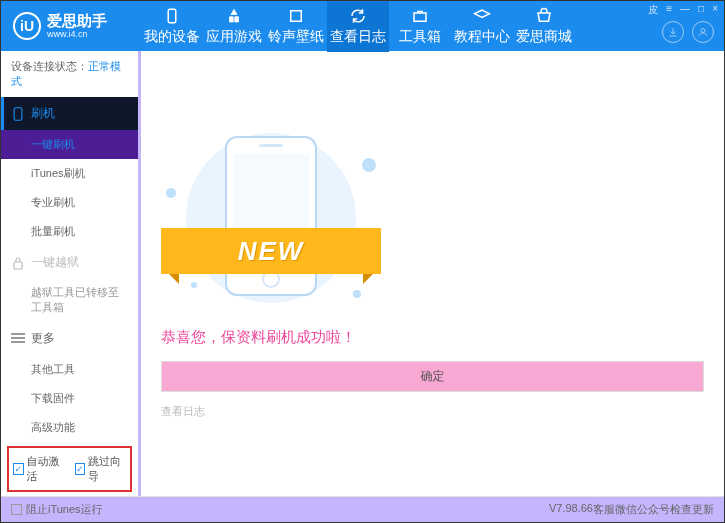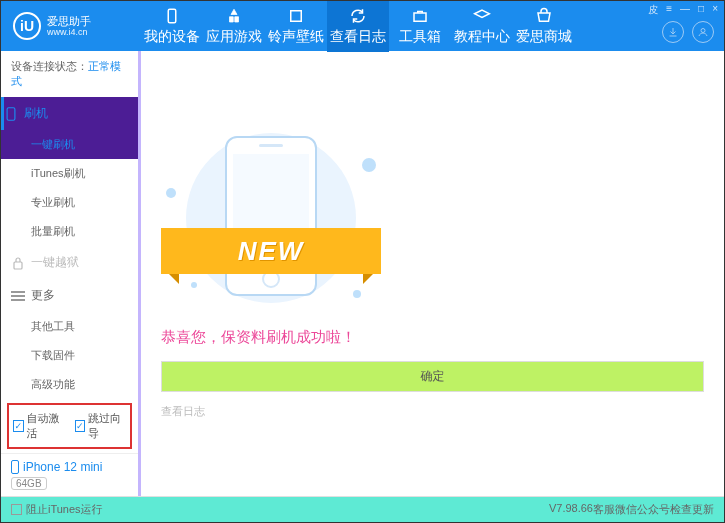--- a/index.html
+++ b/index.html
@@ -1,39 +1,39 @@
 <!DOCTYPE html>
 <html><head>
 <meta charset="utf-8">
 <style>
 *{margin:0;padding:0;box-sizing:border-box;font-family:"Microsoft YaHei",Arial,sans-serif}
 body{background:#fff;font-size:12px;color:#333}
 .window{width:725px;height:523px;border:1px solid #333;position:relative;overflow:hidden}
 .titlebar{height:50px;background:#1b8cee;display:flex;align-items:center;color:#fff;position:relative}
 .logo-area{display:flex;align-items:center;padding:0 12px;width:140px}
 .logo-icon{width:28px;height:28px;border:2px solid #fff;border-radius:50%;display:flex;align-items:center;justify-content:center;font-weight:bold;font-size:14px;margin-right:6px}
-.logo-text{font-size:11px;font-weight:normal;line-height:1.1}
+.logo-text{font-size:15px;font-weight:bold;line-height:1.1}
 .logo-sub{font-size:9px;opacity:.9}
 .nav{display:flex;flex:1}
 .nav-item{width:62px;text-align:center;padding:6px 0;cursor:pointer;font-size:14px}
 .nav-item.active{background:#0d75d4}
 .nav-icon{height:20px;display:flex;align-items:center;justify-content:center;margin-bottom:2px}
 .nav-icon svg{width:18px;height:18px;fill:#fff;stroke:#fff}
 .win-controls{position:absolute;top:2px;right:4px;display:flex;gap:4px;font-size:10px;color:#cfe6fb}
 .win-controls span{cursor:pointer;padding:0 2px}
 .right-buttons{position:absolute;right:10px;bottom:8px;display:flex;gap:8px}
 .circle-btn{width:22px;height:22px;border:1.5px solid #9bcaf5;border-radius:50%;display:flex;align-items:center;justify-content:center;cursor:pointer}
 .circle-btn svg{width:12px;height:12px;stroke:#9bcaf5;fill:none;stroke-width:2}
 .body{display:flex;height:calc(100% - 50px - 26px)}
 .sidebar{width:140px;border-right:3px solid #c4b5fd;display:flex;flex-direction:column;background:#fff}
 .conn-status{padding:8px 10px;font-size:11px;color:#666}
 .conn-status .val{color:#1b8cee}
 .section-head{display:flex;align-items:center;padding:8px 10px;color:#333;font-size:12px;cursor:pointer}
 .section-head .ic{width:14px;margin-right:6px;display:flex;align-items:center;justify-content:center}
-.section-head.active{color:#1b8cee;border-left:3px solid #1b8cee;background:#4c1d95;padding-left:0}
+.section-head.active{color:#1b8cee;border-left:3px solid #1b8cee;background:#0f172a;padding-left:7px}
 .sub-list{}
 .sub-item{padding:7px 10px 7px 30px;font-size:11px;color:#666;cursor:pointer}
 .sub-item.active{background:#4c1d95;color:#1b8cee}
 .sub-note{padding:6px 10px 6px 30px;font-size:11px;color:#999;line-height:1.4}
 .locked{color:#bbb}
 .more-head{display:flex;align-items:center;padding:8px 10px;color:#666;font-size:12px;cursor:pointer}
 .more-head .bars{width:14px;margin-right:6px;display:flex;flex-direction:column;gap:2px}
 .more-head .bars i{height:2px;background:#999;display:block}
 .checkbox-row{border:2px solid #d33;margin:4px 6px;padding:6px 4px;display:flex;gap:10px;align-items:center}
 .cb{display:flex;align-items:center;gap:3px;font-size:11px;color:#555;cursor:pointer}
@@ -53,23 +53,23 @@
 .il-banner:before,.il-banner:after{content:"";position:absolute;top:100%;border:5px solid transparent}
 .il-banner:before{left:8px;border-top-color:#d68e00;border-right-color:#d68e00}
 .il-banner:after{right:8px;border-top-color:#d68e00;border-left-color:#d68e00}
 .il-new{color:#fff;font-weight:900;font-size:26px;letter-spacing:2px;font-style:italic;text-shadow:1px 1px 0 #e09400}
 .il-dot{position:absolute;border-radius:50%;background:#bfe0fb}
 .d1{width:10px;height:10px;left:5px;top:60px}
 .d2{width:14px;height:14px;right:5px;top:30px}
 .d3{width:8px;height:8px;right:20px;bottom:10px}
 .d4{width:6px;height:6px;left:30px;bottom:20px}
 .success-text{margin-top:20px;font-size:15px;color:#ec4899}
-.ok-btn{margin-top:14px;padding:6px 28px;border:1px solid #ddd;background:#bef264;cursor:pointer;font-size:12px;color:#555}
+.ok-btn{margin-top:14px;padding:6px 28px;border:1px solid #ddd;background:#f9a8d4;cursor:pointer;font-size:12px;color:#555}
 .view-log{margin-top:12px;font-size:11px;color:#bbb;cursor:pointer}
-.statusbar{position:absolute;bottom:0;left:0;right:0;height:26px;border-top:1px solid #e0e0e0;background:#5eead4;display:flex;align-items:center;padding:0 10px;font-size:11px;color:#666}
+.statusbar{position:absolute;bottom:0;left:0;right:0;height:26px;border-top:1px solid #e0e0e0;background:#c4b5fd;display:flex;align-items:center;padding:0 10px;font-size:11px;color:#666}
 .statusbar .left{display:flex;align-items:center;gap:4px}
 .statusbar .sb-box{width:11px;height:11px;border:1px solid #999}
 .statusbar .right{margin-left:auto;display:flex;gap:0}
 .statusbar .right span{cursor:pointer}
 </style>
 </head>
 <body>
 
 <div class="window">
   <div class="titlebar">
@@ -181,20 +181,21 @@
       </div>
       <div class="section-head locked">
           <span class="ic">
             <svg width="12" height="14" viewBox="0 0 12 14">
               <rect x="2" y="6" width="8" height="7" rx="1" fill="none" stroke="#bbb" stroke-width="1.2"></rect>
               <path d="M4 6V4a2 2 0 0 1 4 0v2" fill="none" stroke="#bbb" stroke-width="1.2"></path>
             </svg>
           </span>
           <span>一键越狱</span>
         </div>
+      <div class="sub-note">越狱工具已转移至工具箱</div>
       <div class="more-head">
           <span class="bars">
             <i></i>
             <i></i>
             <i></i>
           </span>
           <span>更多</span>
         </div>
       <div class="sub-list">
         <div class="sub-item">其他工具</div>

